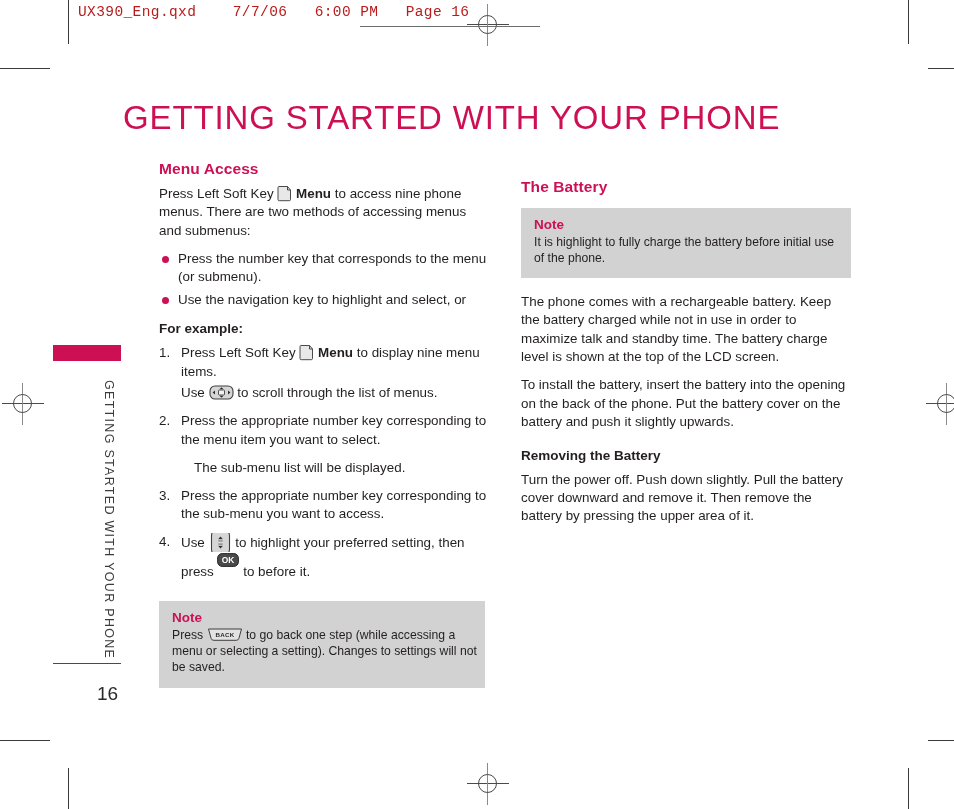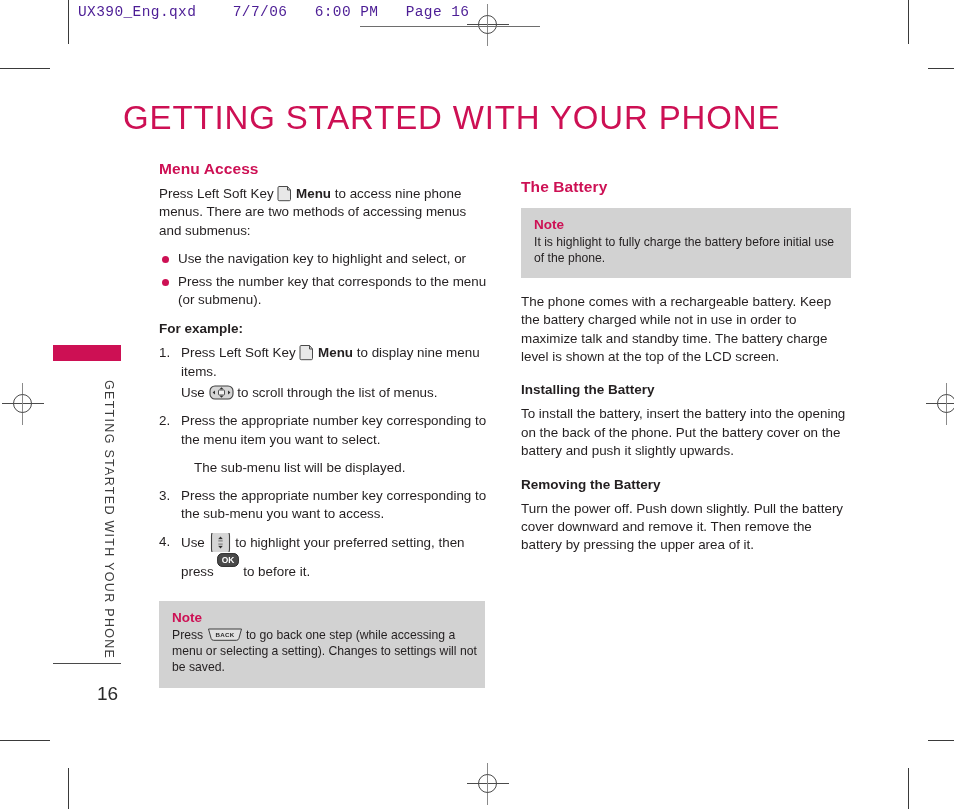--- a/index.html
+++ b/index.html
@@ -54,21 +54,21 @@
   }
 
   
   .slug {
     position: absolute;
     left: 78px;
     top: 4px;
     font-family: "Liberation Mono", monospace;
     font-size: 14.5px;
     letter-spacing: 0.4px;
-    color: #4c1d95;
+    color: #b91c1c;
     white-space: pre;
   }
   .slug-rule {
     position: absolute;
     left: 360px;
     top: 26px;
     width: 180px;
     height: 1px;
     background: #6e6e6e;
   }
@@ -300,22 +300,22 @@
   <h2 class="section-head">Menu Access</h2>
 
   <p class="body-text">
     <span>Press Left Soft Key </span><span class="icon icon-softkey"><svg viewBox="0 0 15 17">
           <path d="M2 1.5 h8.5 l3 3.5 v9.5 a1.2 1.2 0 0 1 -1.2 1.2 h-10.1 a1.2 1.2 0 0 1 -1.2 -1.2 v-11.8 a1.2 1.2 0 0 1 1.2 -1.2 z" fill="#e8e8e8" stroke="#4a4a4a" stroke-width="1"></path>
           <path d="M10.5 1.5 v3.5 h3" fill="none" stroke="#4a4a4a" stroke-width="1"></path>
         </svg></span> <span class="inline-bold">Menu</span><span> to access nine phone menus. There are two methods of accessing menus and submenus:</span>
   </p>
 
   <ul class="bullets">
+    <li>Press the number key that corresponds to the menu (or submenu).</li>
     <li>Use the navigation key to highlight and select, or</li>
-    <li>Press the number key that corresponds to the menu (or submenu).</li>
   </ul>
 
   <div class="for-example">For example:</div>
 
   <ol class="steps">
 
     <li>
       <span class="num">1.</span><span>Press Left Soft Key </span><span class="icon icon-softkey"><svg viewBox="0 0 15 17">
             <path d="M2 1.5 h8.5 l3 3.5 v9.5 a1.2 1.2 0 0 1 -1.2 1.2 h-10.1 a1.2 1.2 0 0 1 -1.2 -1.2 v-11.8 a1.2 1.2 0 0 1 1.2 -1.2 z" fill="#e8e8e8" stroke="#4a4a4a" stroke-width="1"></path>
             <path d="M10.5 1.5 v3.5 h3" fill="none" stroke="#4a4a4a" stroke-width="1"></path>
@@ -371,17 +371,16 @@
   <h2 class="section-head">The Battery</h2>
 </div>
 
 <div class="note-box note-right">
   <div class="note-title">Note</div>
   <div class="note-text">It is highlight to fully charge the battery before initial use of the phone.</div>
 </div>
 
 <div class="col" style="left:521px; top:293px; width:332px;">
   <p class="body-text">The phone comes with a rechargeable battery. Keep the battery charged while not in use in order to maximize talk and standby time. The battery charge level is shown at the top of the LCD screen.</p>
-  <h3 class="sub-head">Installing the Battery</h3>
   <p class="body-text">To install the battery, insert the battery into the opening on the back of the phone. Put the battery cover on the battery and push it slightly upwards.</p>
   <h3 class="sub-head">Removing the Battery</h3>
   <p class="body-text">Turn the power off. Push down slightly. Pull the battery cover downward and remove it. Then remove the battery by pressing the upper area of it.</p>
 </div>
 
 </body></html>

